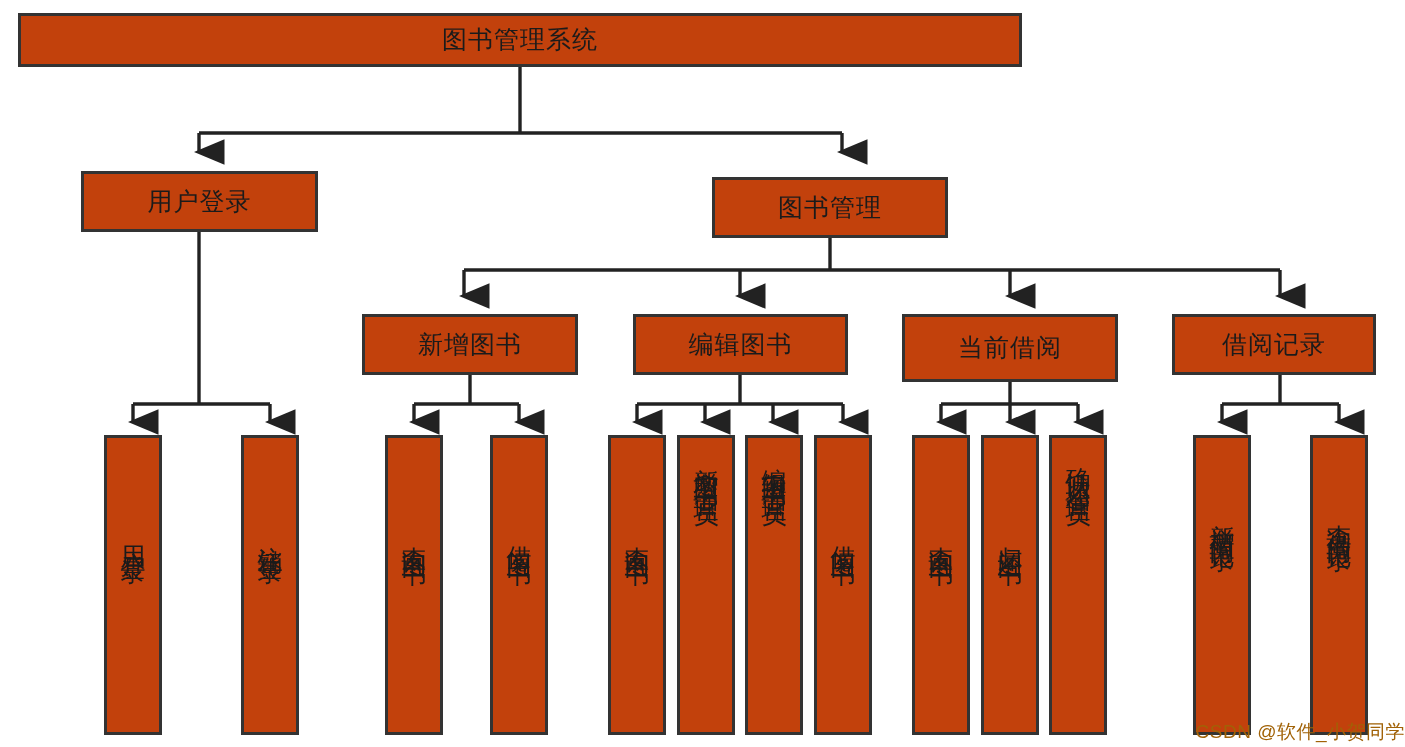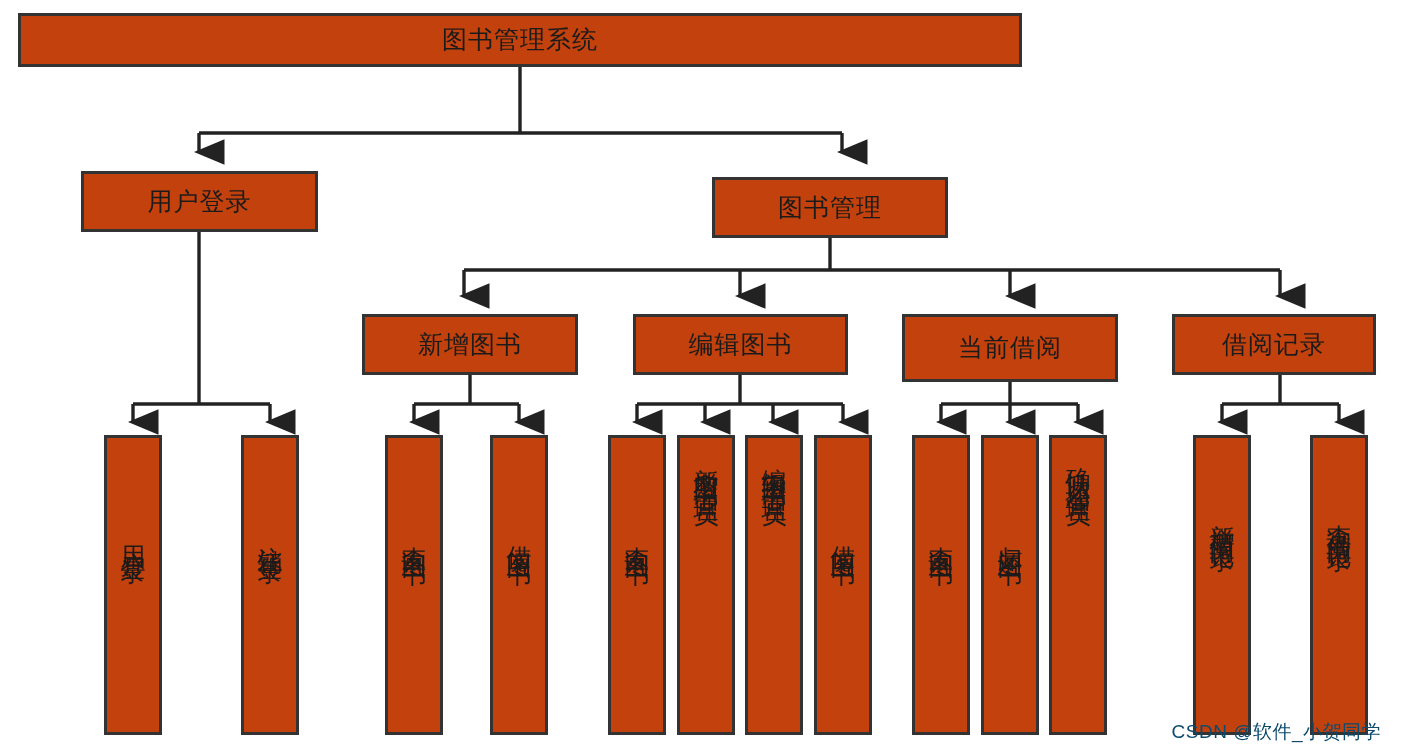--- a/index.html
+++ b/index.html
@@ -58,24 +58,24 @@
     margin-top: 78px;
   }
   .node.vert.mid3 .node-label {
     margin-top: 56px;
   }
   .node.root .node-label {
     font-size: 25px;
   }
   #watermark {
     position: absolute;
-    right: 24px;
+    right: 0;
     bottom: 2px;
     font-size: 19px;
-    color: #0c4a6e;
+    color: #a16207;
     white-space: nowrap;
     letter-spacing: 0.5px;
   }
 </style>
 </head>
 <body>
 
 <div id="stage">
 
   <svg id="wires" viewBox="0 0 1405 747" width="1405" height="747">

